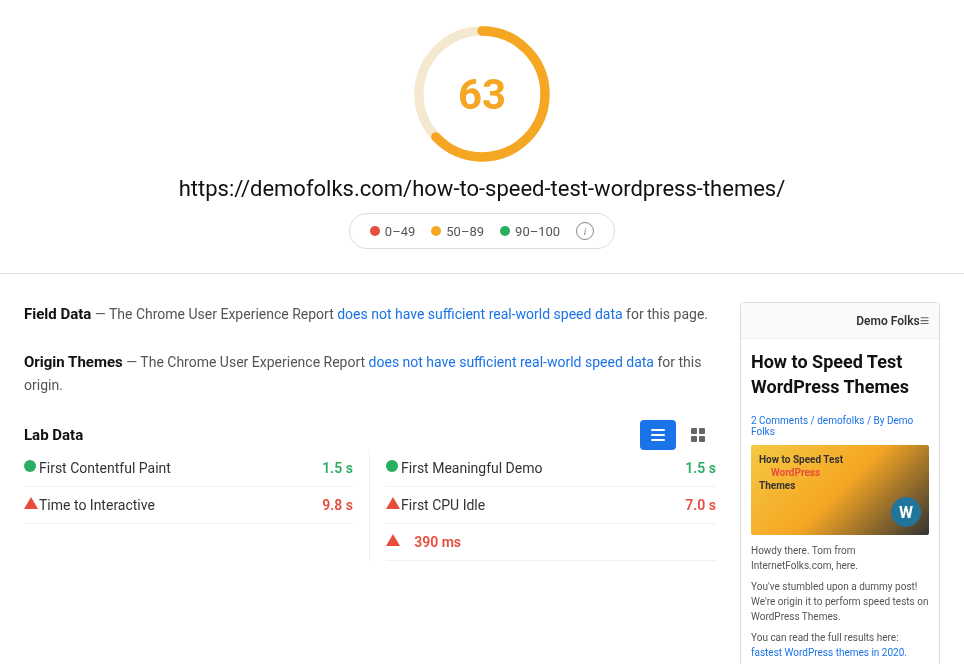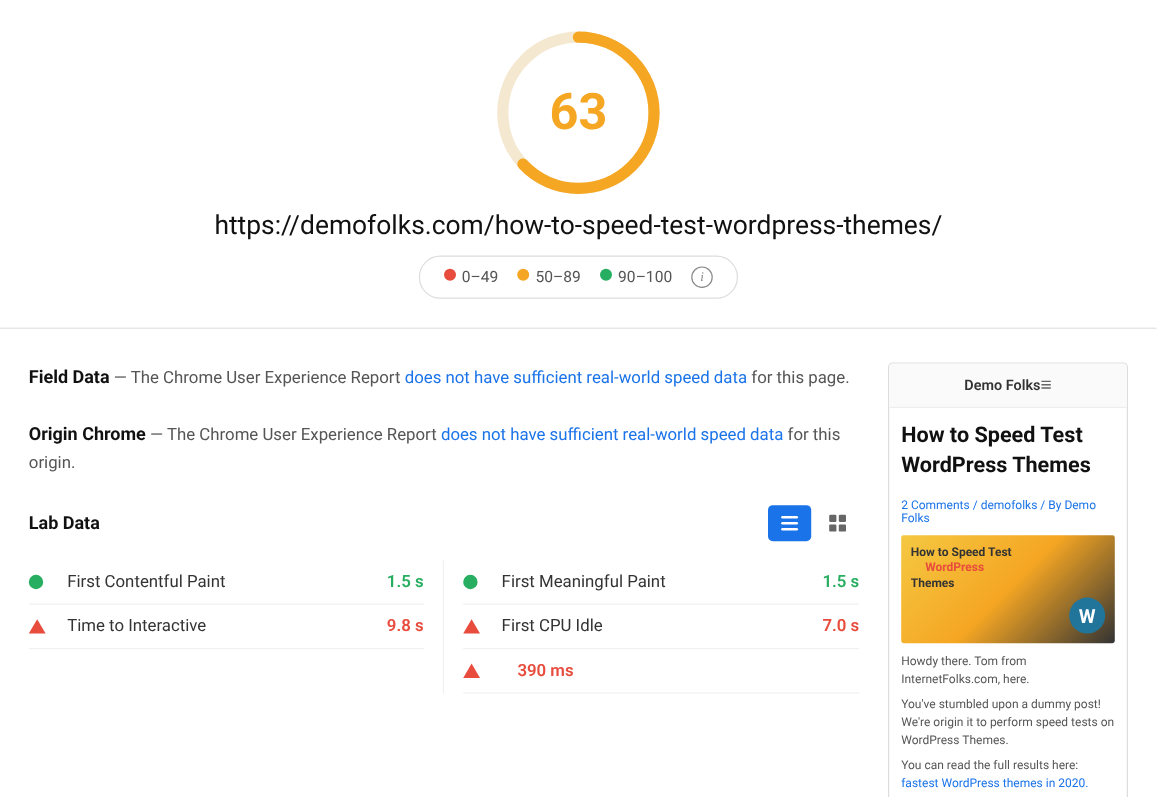--- a/index.html
+++ b/index.html
@@ -70,21 +70,21 @@
       gap: 16px;
       border: 1px solid #ddd;
       border-radius: 20px;
       padding: 8px 20px;
       font-size: 13px;
       color: #555;
     }
 
     .legend-item {
       display: flex;
-      align-items: flex-start;
+      align-items: center;
       gap: 5px;
     }
 
     .dot-red { background: #e74c3c; border-radius: 50%; width: 10px; height: 10px; }
     .dot-orange { background: #f5a623; border-radius: 50%; width: 10px; height: 10px; }
     .dot-green { background: #27ae60; border-radius: 50%; width: 10px; height: 10px; }
 
     .info-icon {
       width: 18px;
       height: 18px;
@@ -144,21 +144,20 @@
     .data-section-link {
       color: #1a73e8;
       text-decoration: none;
     }
 
     
     .lab-data-header {
       display: flex;
       align-items: center;
       justify-content: space-between;
-      margin-bottom: 16px;
     }
 
     .lab-data-title {
       font-size: 15px;
       font-weight: 700;
       color: #111;
     }
 
     .view-toggle {
       display: flex;
@@ -185,24 +184,24 @@
 
     
     .metrics-grid {
       display: grid;
       grid-template-columns: 1fr 1fr;
       gap: 0;
     }
 
     .metric-row {
       display: flex;
-      align-items: flex-end;
+      align-items: flex-start;
       padding: 10px 0;
       border-bottom: 1px solid #f0f0f0;
-      gap: 18px;
+      gap: 1px;
     }
 
     .metric-indicator {
       width: 14px;
       height: 14px;
       flex-shrink: 0;
     }
 
     .indicator-green {
       width: 12px;
@@ -248,21 +247,21 @@
     .demo-card {
       border: 1px solid #ddd;
       border-radius: 4px;
       overflow: hidden;
       font-size: 11px;
     }
 
     .demo-card-header {
       display: flex;
       align-items: center;
-      justify-content: center;
+      justify-content: flex-end;
       padding: 8px 10px;
       border-bottom: 1px solid #eee;
       background: #fafafa;
     }
 
     .demo-card-title {
       font-size: 12px;
       font-weight: 600;
       color: #333;
     }
@@ -397,21 +396,21 @@
         <span class="data-section-title">Field Data</span>
         <span> — </span>
         <span>The Chrome User Experience Report</span>
         <a class="data-section-link" href="#">does not have sufficient real-world speed data</a>
         <span>for this page.</span>
       </p>
     </div>
 
     <div class="data-section">
       <p class="data-section-text">
-        <span class="data-section-title">Origin Chrome</span>
+        <span class="data-section-title">Origin Themes</span>
         <span> — </span>
         <span>The Chrome User Experience Report</span>
         <a class="data-section-link" href="#">does not have sufficient real-world speed data</a>
         <span>for this origin.</span>
       </p>
     </div>
 
     <div>
       <div class="lab-data-header">
         <span class="lab-data-title">Lab Data</span>
@@ -454,21 +453,21 @@
             <span class="metric-value value-red">9.8 s</span>
           </div>
         </div>
 
         <div class="metrics-right">
 
           <div class="metric-row">
             <div class="metric-indicator">
               <div class="indicator-green"></div>
             </div>
-            <span class="metric-name">First Meaningful Paint</span>
+            <span class="metric-name">First Meaningful Demo</span>
             <span class="metric-value value-green">1.5 s</span>
           </div>
 
           <div class="metric-row">
             <div class="metric-indicator">
               <div class="indicator-red"></div>
             </div>
             <span class="metric-name">First CPU Idle</span>
             <span class="metric-value value-red">7.0 s</span>
           </div>

